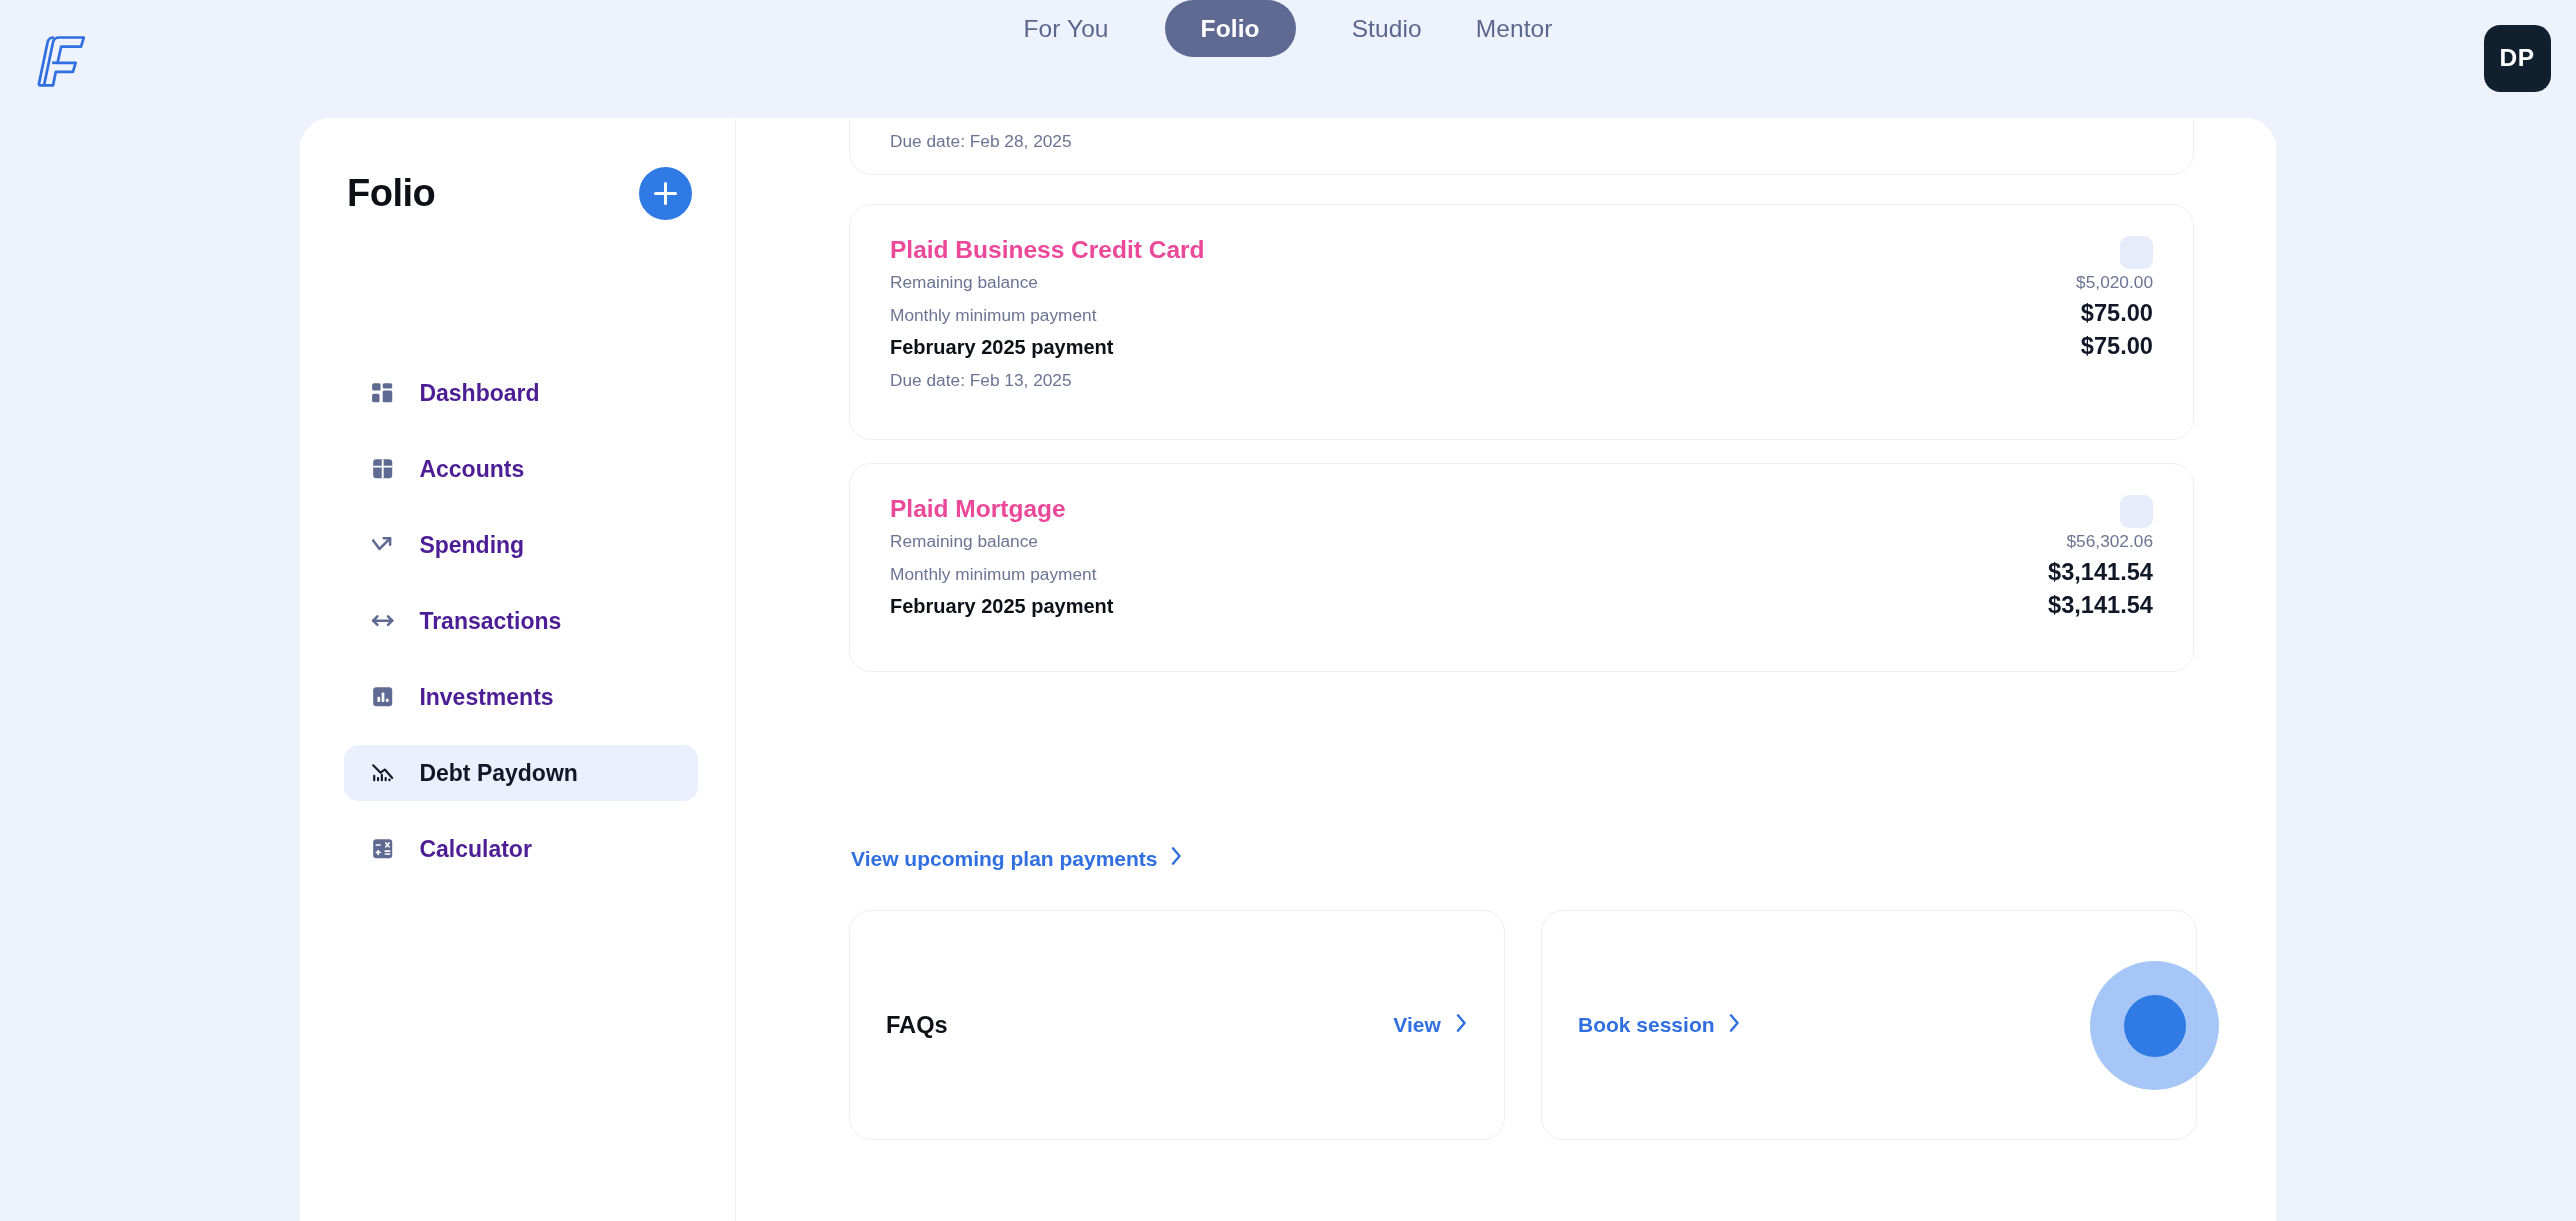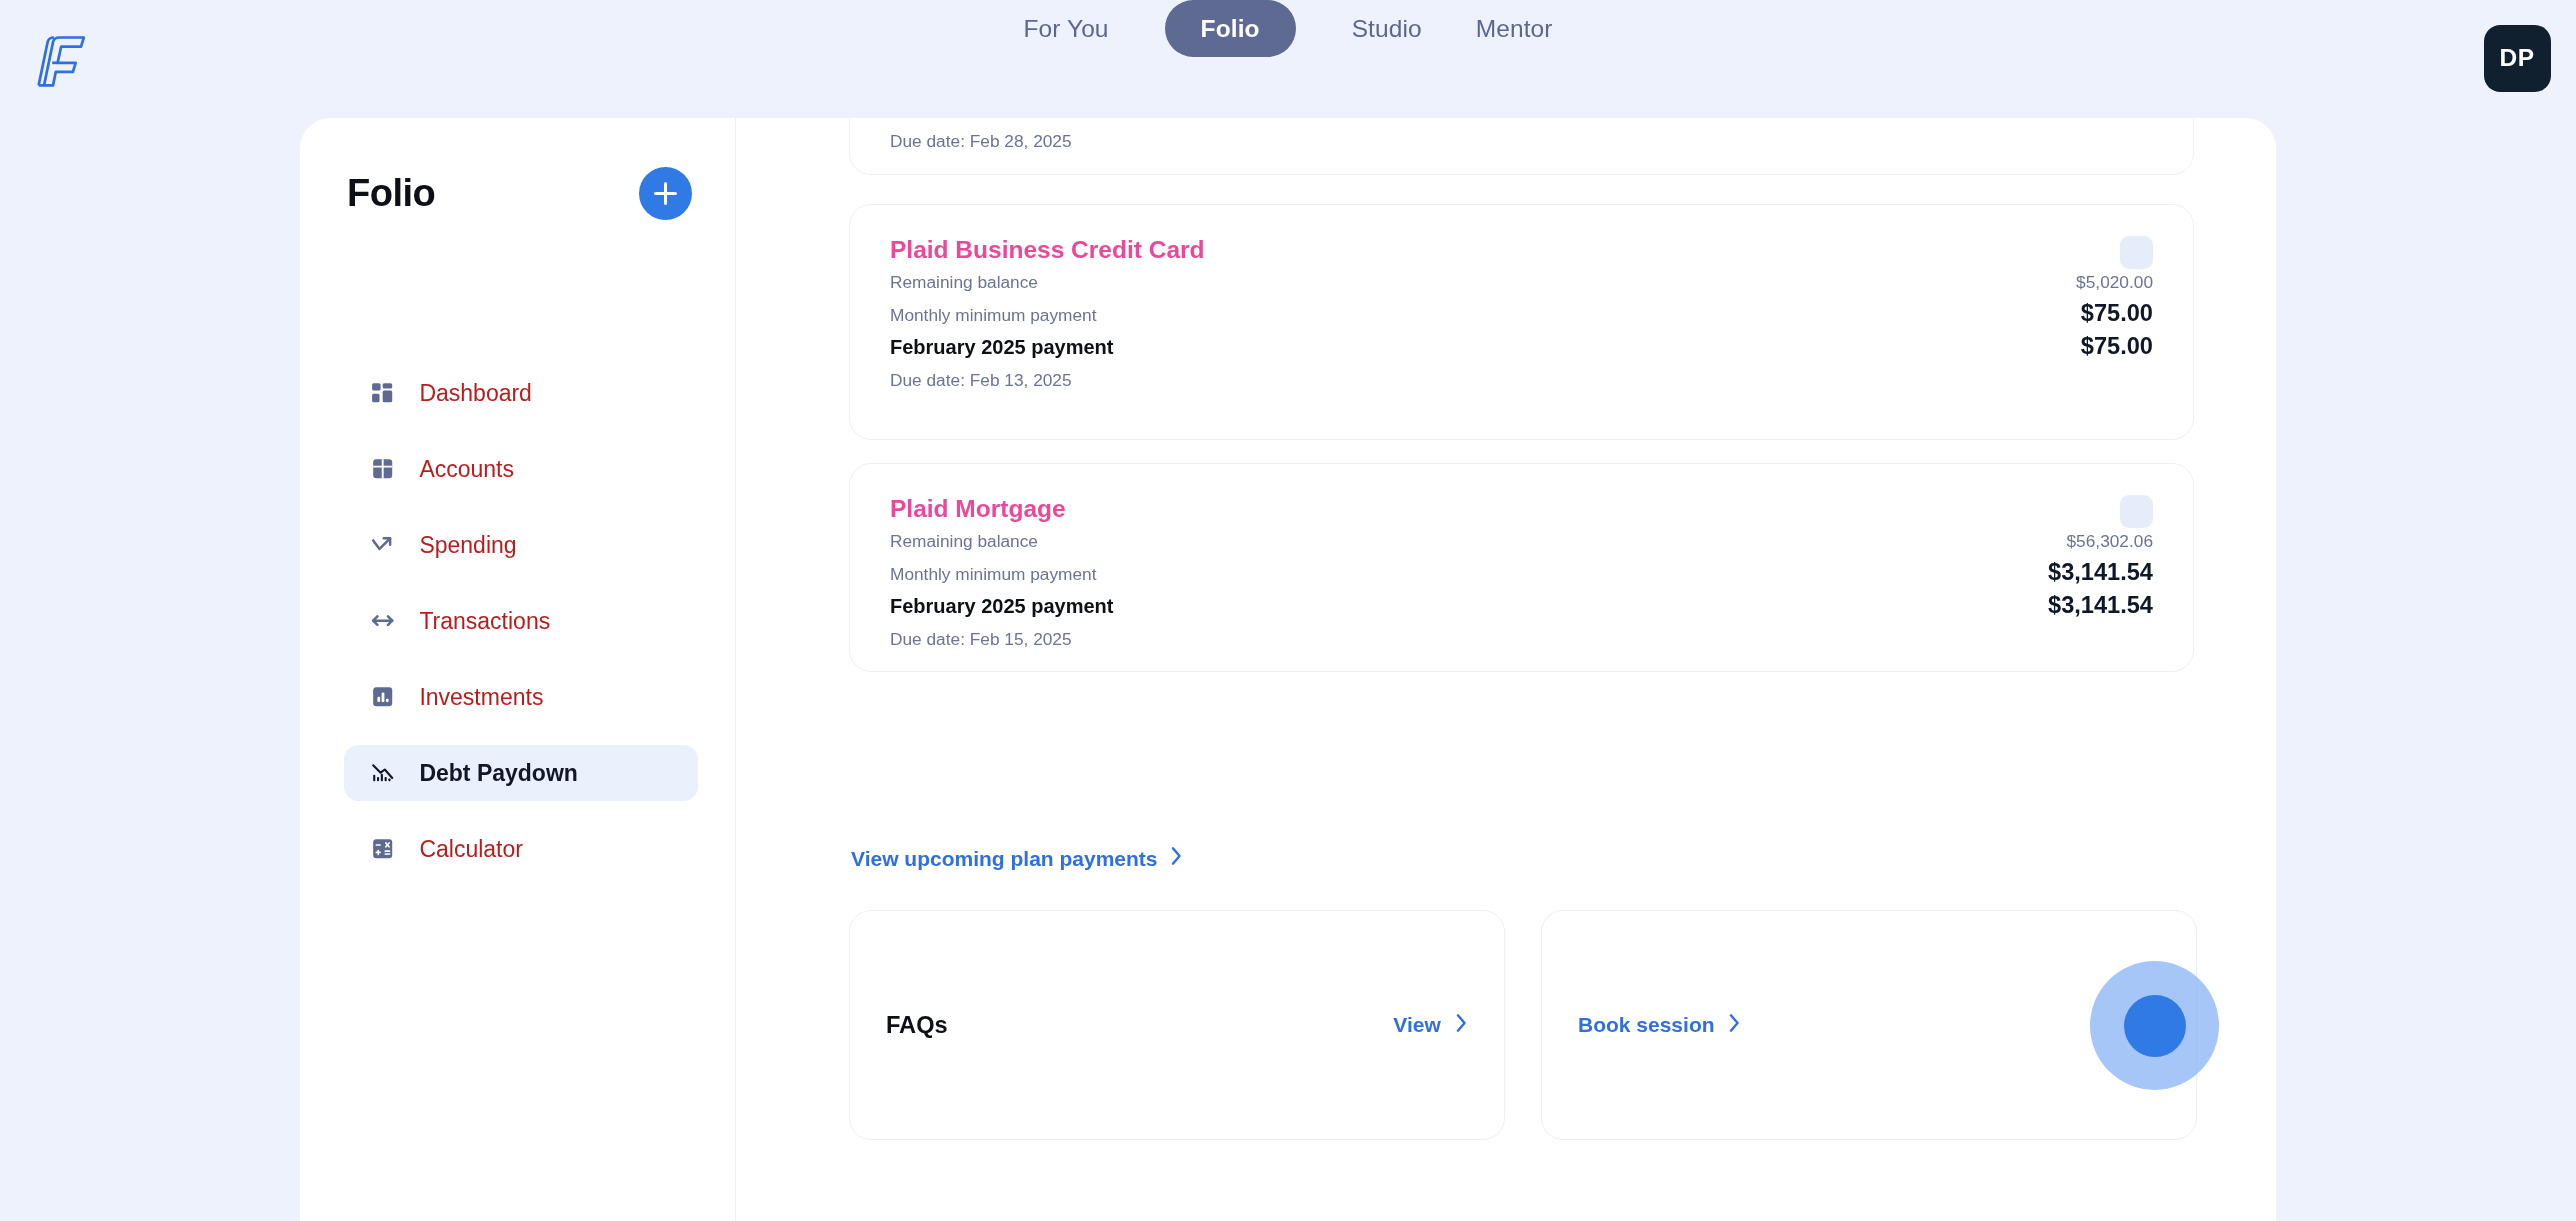--- a/index.html
+++ b/index.html
@@ -77,21 +77,21 @@
 
   .navlist { position: absolute; left: 44px; top: 247px; width: 354px; }
   .navrow {
     display: flex; align-items: center; gap: 23px;
     height: 56px; margin-bottom: 20px;
     padding-left: 25.4px; border-radius: 14.5px;
     cursor: pointer;
   }
   .navrow.active { background: #eaf0fc; }
   .navrow .ico { width: 27px; height: 27px; flex: 0 0 27px; display:flex; align-items:center; justify-content:center; }
-  .navrow .lbl { font-size: 23px; color: #b91c1c; font-weight: 400; }
+  .navrow .lbl { font-size: 23px; color: #4c1d95; font-weight: 700; }
   .navrow.active .lbl { color: #101828; font-weight: 700; text-align: center; }
 
   
   .main {
     position: absolute; left: 438px; top: 0;
     width: 1538px; height: 1103px;
     background: #ffffff;
     overflow: hidden;
   }
   .content { position: absolute; left: 0; top: 0; width: 1538px; }
@@ -329,21 +329,20 @@
               <span class="val-sm">$56,302.06</span>
             </div>
             <div class="rowline">
               <span class="lbl-md">Monthly minimum payment</span>
               <span class="val-md">$3,141.54</span>
             </div>
             <div class="rowline">
               <span class="lbl-strong">February 2025 payment</span>
               <span class="val-strong">$3,141.54</span>
             </div>
-            <div class="due">Due date: Feb 15, 2025</div>
           </div>
         </div>
 
         <div class="plan-link">
           <span>View upcoming plan payments</span>
           <span class="chev">
             <svg width="14.5" height="22" viewBox="0 0 12 20" fill="none" stroke="#2f6fe0" stroke-width="2.2" stroke-linecap="round" stroke-linejoin="round">
                 <path d="M3 3l6 7-6 7"></path>
               </svg>
           </span>

